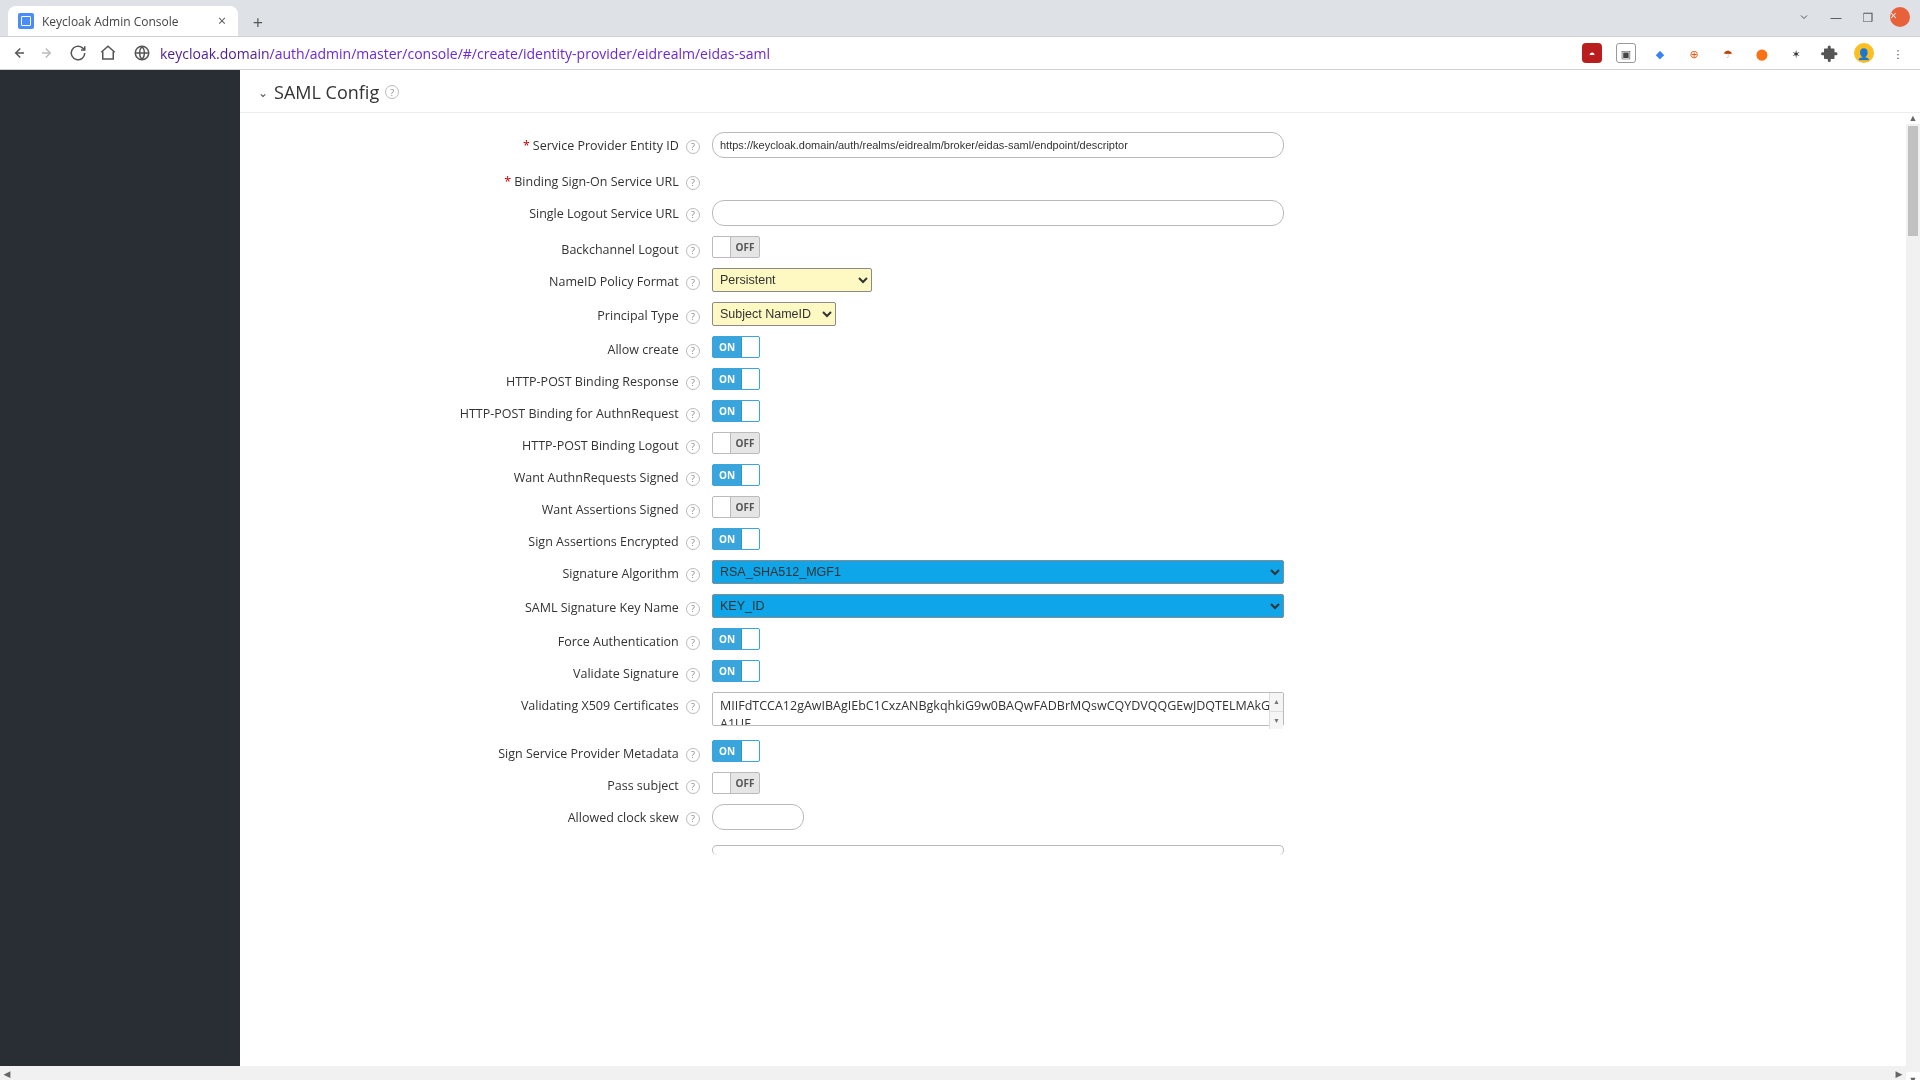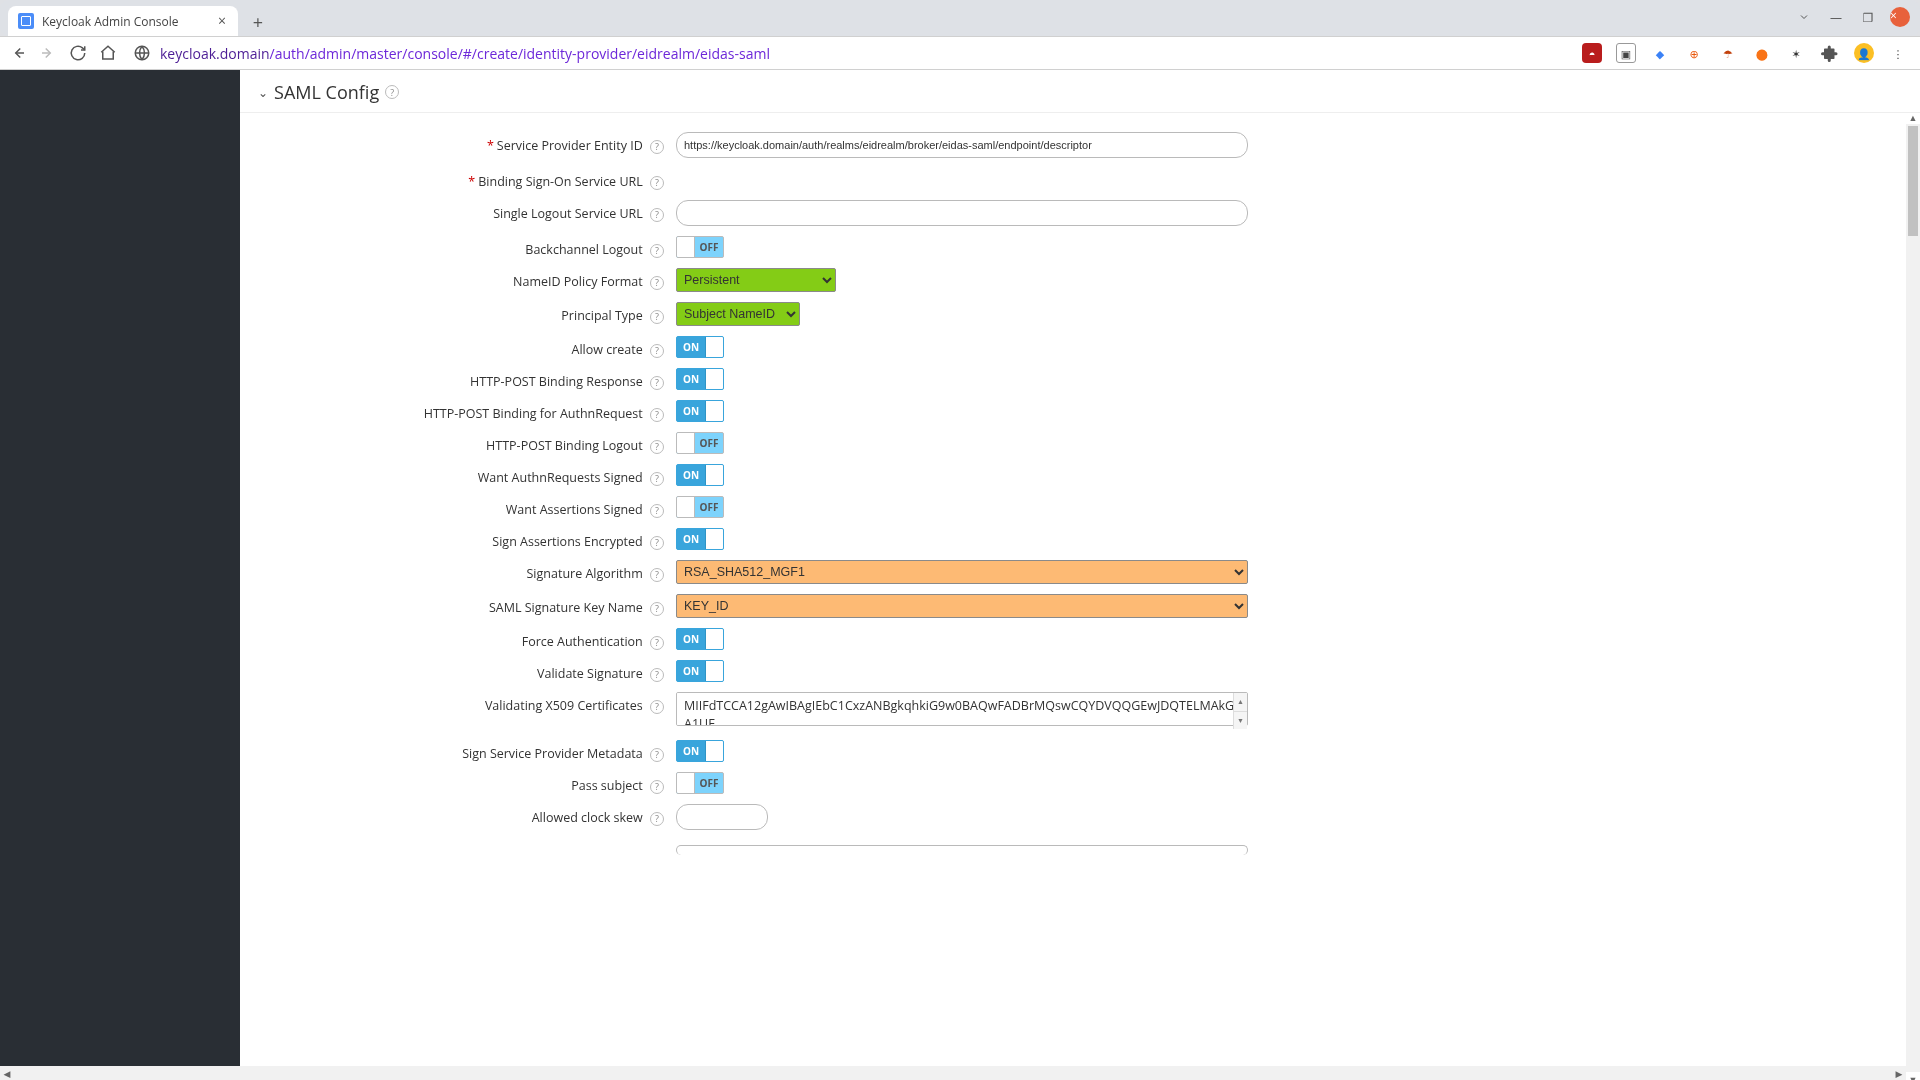--- a/index.html
+++ b/index.html
@@ -44,38 +44,38 @@
   .scrollbar-h .arrow { position:absolute; top:0; bottom:0; width:14px; display:flex; align-items:center; justify-content:center; font-size:9px; color:#666; }
   .scrollbar-h .arrow.left { left:0; }
   .scrollbar-h .arrow.right { right:0; }
 
   .section-header { display:flex; align-items:center; gap:6px; padding:10px 0 8px 18px; border-bottom:1px solid #eee; margin-bottom:14px; }
   .section-header .chev { font-size:12px; color:#555; }
   .section-header h3 { font-size:18px; font-weight:400; color:#333; }
   .help-ico { width:14px; height:14px; border-radius:50%; background:#fff; border:1px solid #bbb; color:#888; font-size:9px; display:inline-flex; align-items:center; justify-content:center; flex-shrink:0; cursor:help; }
   .form { width:100%; }
   .row { display:flex; align-items:flex-start; padding:5px 0; }
-  .label-col { width:436px; text-align:right; padding-right:12px; padding-top:5px; font-size:12.5px; color:#333; }
+  .label-col { width:436px; text-align:right; padding-right:12px; padding-top:5px; font-size:12.5px; color:#333;margin-left:36px; }
   .label-col .req { color:#c00; margin-right:3px; }
   .label-col .help-ico { margin-left:4px; vertical-align:middle; }
   .input-col { flex:0 0 auto; }
 
   .txt { width:572px; height:26px; border:1px solid #bababa; border-radius:12px; padding:0 7px; font-size:11px; color:#333; }
   .txt.small { width:92px; }
-  .sel { height:24px; border:1px solid #8a8a8a; border-radius:2px; padding:0 3px; font-size:12.5px; color:#333; background:#84cc16; }
+  .sel { height:24px; border:1px solid #8a8a8a; border-radius:2px; padding:0 3px; font-size:12.5px; color:#333; background:#fef9c3; }
   .sel.w160 { width:160px; }
   .sel.w124 { width:124px; }
-  .sel.w572 { width:572px; background:#fdba74; }
+  .sel.w572 { width:572px; background:#0ea5e9; }
   .txtarea { width:572px; height:34px; border:1px solid #bababa; border-radius:2px; padding:4px 7px; font-size:12.5px; color:#333; font-family:inherit; resize:vertical; line-height:1.4; }
   .txtarea-wrap { position:relative; width:572px; }
   .txtarea-wrap .spin { position:absolute; right:1px; top:1px; bottom:1px; width:14px; display:flex; flex-direction:column; }
   .txtarea-wrap .spin div { flex:1; display:flex; align-items:center; justify-content:center; font-size:7px; color:#777; border-left:1px solid #ddd; background:#f5f5f5; cursor:pointer; }
   .txtarea-wrap .spin div:first-child { border-bottom:1px solid #ddd; }
 
-  .toggle { width:48px; height:22px; border:1px solid #bbb; border-radius:2px; display:flex; overflow:hidden; cursor:pointer; background:#7dd3fc; }
+  .toggle { width:48px; height:22px; border:1px solid #bbb; border-radius:2px; display:flex; overflow:hidden; cursor:pointer; background:#e5e5e5; }
   .toggle .knob { width:18px; background:#fff; border-right:1px solid #bbb; }
   .toggle .lbl { flex:1; display:flex; align-items:center; justify-content:center; font-size:10px; font-weight:700; }
   .toggle.on { background:#39a5dc; border-color:#39a5dc; }
   .toggle.on .lbl { color:#fff; order:1; }
   .toggle.on .knob { order:2; background:#fff; border:none; border-left:1px solid #2f94c6; }
   .toggle.off .lbl { color:#555; }
 
 </style>
 </head>
 <body>

